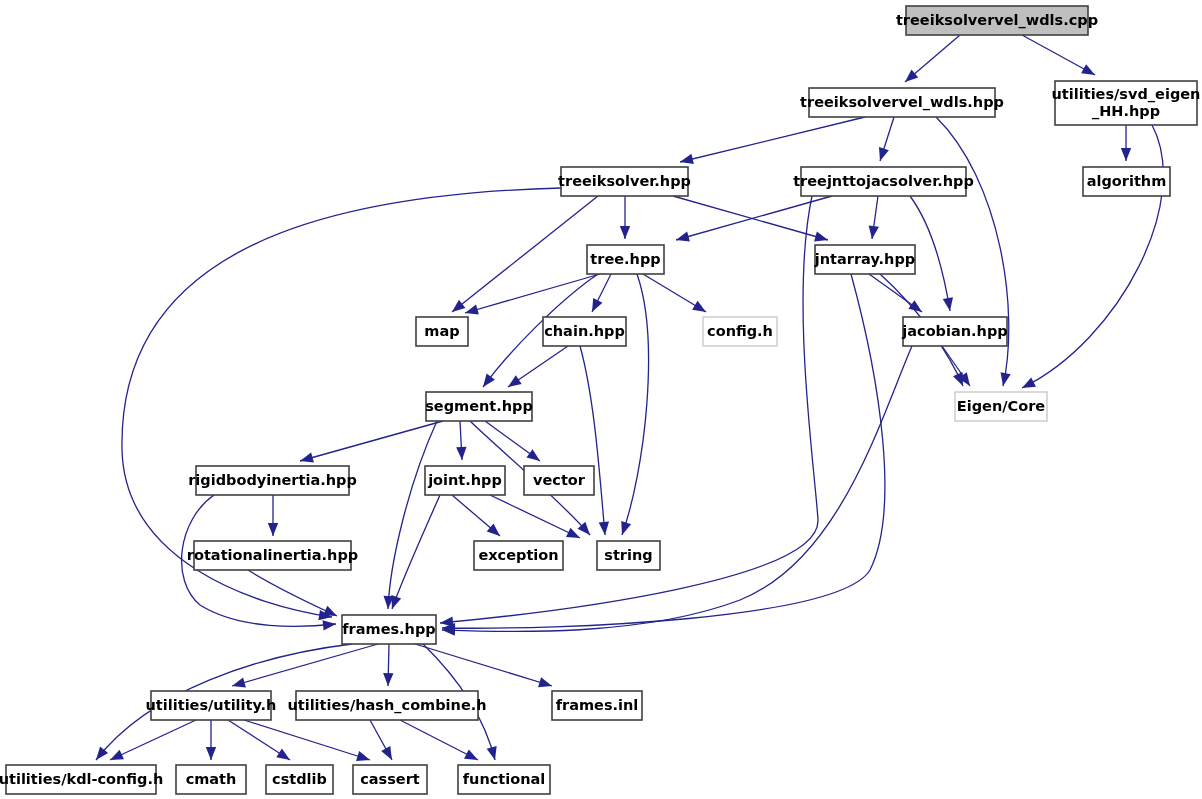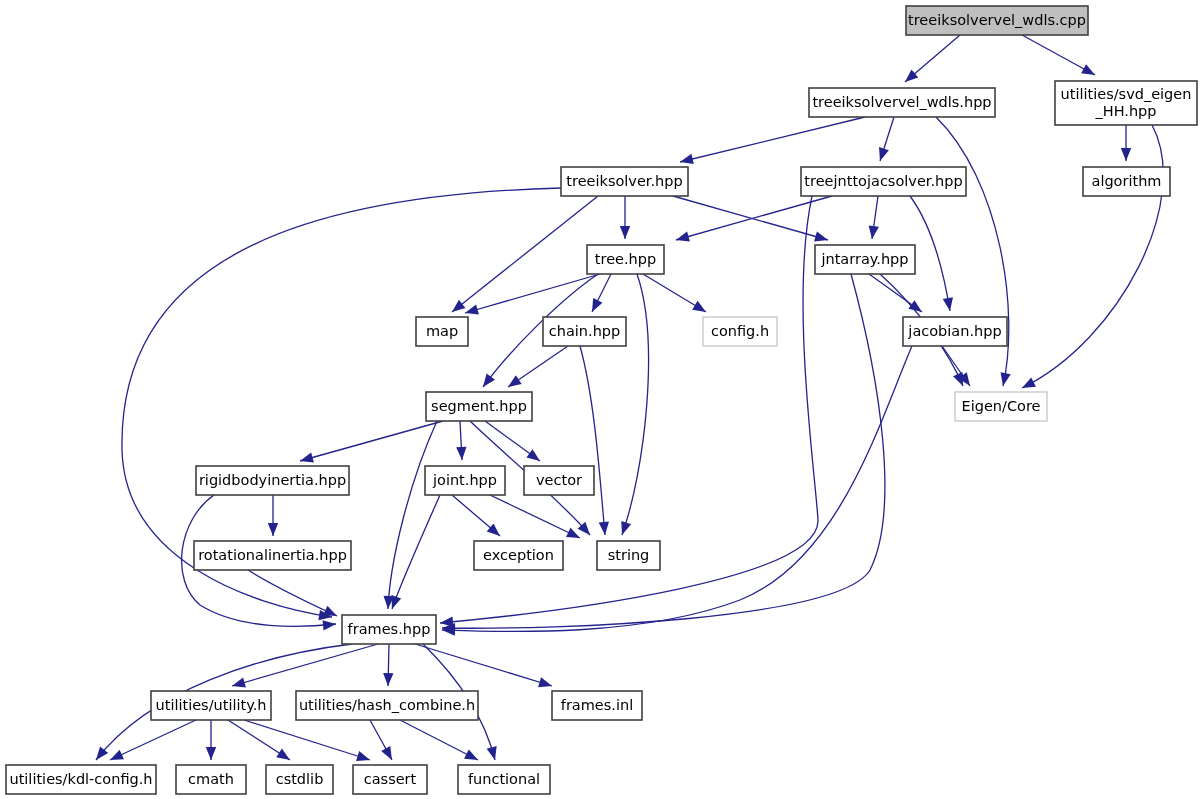--- a/index.html
+++ b/index.html
@@ -11,20 +11,21 @@
   body {
     width: 1202px;
     height: 799px;
     font-family: "DejaVu Sans", sans-serif;
     overflow: hidden;
   }
   #graph-root {
     position: relative;
     width: 973px;
     height: 799px;
+    font-weight: bold;
   }
   svg#dep-graph {
     display: block;
     width: 1202px;
     height: 799px;
     background: #ffffff;
   }
   .node-box {
     fill: #ffffff;
     stroke: #404040;

